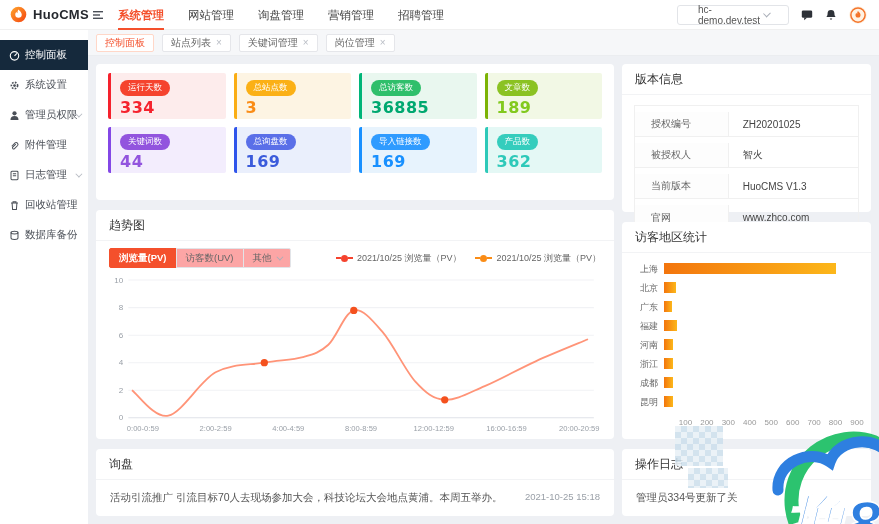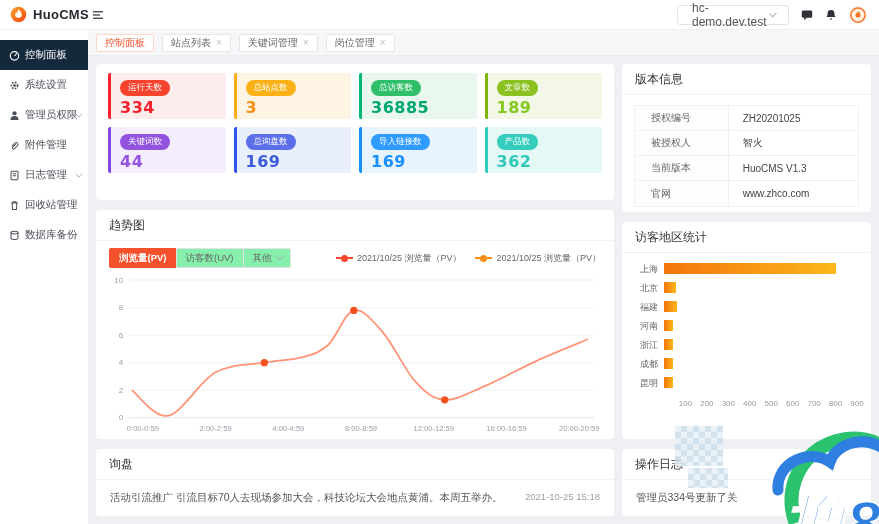--- a/index.html
+++ b/index.html
@@ -8,21 +8,21 @@
 
   
   .topbar { height:30px; background:#fff; border-bottom:1px solid #f0f0f0; display:flex; align-items:center; padding:0 12px 0 10px; position:relative; z-index:5; }
   .brand { display:flex; align-items:center; gap:6px; width:78px;justify-content:space-between; }
   .brand-name { font-size:13px; font-weight:bold; color:#25282e; letter-spacing:.3px; }
   .collapse-icon { margin:0 14px 0 4px; cursor:pointer; display:flex; }
   .topnav { display:flex; align-items:center; gap:24px; height:30px; }
   .nav-item { font-size:11.5px; color:#444; height:30px; line-height:30px; cursor:pointer; }
   .nav-item.active { color:#f4502c; border-bottom:2px solid #f4502c; font-weight:bold; }
   .top-right { margin-left:auto; display:flex; align-items:center; gap:12px; }
-  .site-select { border:1px solid #e2e4e8; border-radius:3px; height:20px; width:112px; font-size:12px; color:#555; display:flex; align-items:center; padding:0 14px; position:relative; cursor:pointer; }
+  .site-select { border:1px solid #e2e4e8; border-radius:3px; height:20px; width:112px; font-size:10px; color:#555; display:flex; align-items:center; padding:0 20px; position:relative; cursor:pointer; }
   .site-select .chev { margin-left:auto; }
   .chev { width:6px; height:6px; border-right:1.4px solid #a9aeb8; border-bottom:1.4px solid #a9aeb8; transform:rotate(45deg) translateY(-2px); display:inline-block; }
   .icon-btn { display:flex; cursor:pointer; }
   .avatar { width:18px; height:18px; border-radius:50%; overflow:hidden; cursor:pointer; display:flex; }
 
   
   .body-row { display:flex; height:494px; }
   .sidebar { width:88px; background:#fff; padding-top:10px; flex:none; }
   .side-item { height:30px; display:flex; align-items:center; gap:5px; padding:0 6px 0 9px; font-size:10.5px; color:#4a4f57; cursor:pointer; position:relative; }
   .side-item.active { background:#15293c; color:#fff; }
@@ -45,36 +45,36 @@
   .stats-panel { height:148px; }
   .stat-grid { display:grid; grid-template-columns:repeat(4,1fr); gap:8px; padding:9px 12px; }
   .stat-card { border-left:3px solid var(--bar,#ccc); background:var(--bg,#fafafa); border-radius:2px; padding:6px 9px 7px; height:46px; }
   .stat-badge { display:inline-block; background:var(--badge,#999); color:#fff; font-size:8.5px; padding:2px 8px; border-radius:999px; }
   .stat-value { color:var(--num,#333); font-size:16px; font-weight:bold; margin-top:2px; font-family:"DejaVu Sans",sans-serif; letter-spacing:.5px; }
 
   
   .trend-panel { height:230px; }
   .trend-controls { display:flex; align-items:center; padding:7px 13px 2px; }
   .seg-group { display:flex; }
-  .seg { height:20px; border:1px solid #e2e4e8; background:#86efac; color:#666; font-size:9.5px; display:flex; align-items:center; padding:0 9px; cursor:pointer; margin-left:-1px; gap:4px; }
+  .seg { height:20px; border:1px solid #e2e4e8; background:#fca5a5; color:#666; font-size:9.5px; display:flex; align-items:center; padding:0 9px; cursor:pointer; margin-left:-1px; gap:4px; }
   .seg:first-child { border-radius:2px 0 0 2px; margin-left:0; }
   .seg:last-child { border-radius:0 2px 2px 0; }
   .seg.active { background:#f4502c; border-color:#f4502c; color:#fff; font-weight:bold; }
   .seg .chev { width:5px; height:5px; }
   .legend { margin-left:auto; display:flex; gap:14px; }
   .legend-item { display:flex; align-items:center; gap:0; cursor:pointer; }
   .lg-line { width:5px; height:2px; background:#f4502c; }
   .lg-dot { width:7px; height:7px; border-radius:50%; background:#f4502c; }
   .lg-text { font-size:9px; color:#666; margin-left:4px; white-space:nowrap; }
   .trend-chart { padding:2px 8px 0; }
 
   
   .version-panel { height:148px; }
   .vtable { margin:10px 12px; border:1px solid #f0f0f0; }
-  .vrow { display:flex; border-bottom:1px solid #f0f0f0; height:25px; align-items:center; }
+  .vrow { display:flex; border-bottom:1px solid #f0f0f0; height:25px; align-items:center;margin-top:6px; }
   .vrow:last-child { border-bottom:none; }
   .vlabel { width:42%; padding-left:16px; font-size:10px; color:#666; border-right:1px solid #f0f0f0; height:100%; display:flex; align-items:center; background:#fdfdfd; }
   .vvalue { padding-left:14px; font-size:10px; color:#444; }
 
   
   .region-panel { height:230px; }
   .region-body { padding:10px 14px 0 10px; }
   .region-row { display:flex; align-items:flex-start; height:19px; }
   .region-label { width:26px; text-align:right; font-size:9px; color:#666; flex:none; margin-right:6px; white-space:nowrap; }
   .region-track { flex:1; height:11px; position:relative; }
@@ -118,20 +118,27 @@
   </div>
   <span class="collapse-icon">
     <svg width="12" height="12" viewBox="0 0 12 12">
         <g fill="#4a4f57">
           <rect x="1" y="2" width="10" height="1.4"></rect>
           <rect x="1" y="5.3" width="7" height="1.4"></rect>
           <rect x="1" y="8.6" width="10" height="1.4"></rect>
         </g>
       </svg>
   </span>
+  <div class="topnav">
+    <span class="nav-item active">系统管理</span>
+    <span class="nav-item">网站管理</span>
+    <span class="nav-item">询盘管理</span>
+    <span class="nav-item">营销管理</span>
+    <span class="nav-item">招聘管理</span>
+  </div>
   <div class="top-right">
     <div class="site-select">
       <span>hc-demo.dev.test</span>
       <span class="chev"></span>
     </div>
     <span class="icon-btn">
       <svg width="12" height="12" viewBox="0 0 12 12" fill="#2e3238">
           <rect x="0.8" y="1.4" width="10.4" height="7.4" rx="1.4"></rect>
           <path d="M3.2 8.6v2.6l3-2.6z"></path>
         </svg>
@@ -355,20 +362,26 @@
                   <div class="region-bar" style="width:88.88888888888889%;--g1:#f3750d;--g2:#fcb71a"></div>
                 </div>
               </div>
               <div class="region-row">
                 <span class="region-label">北京</span>
                 <div class="region-track">
                   <div class="region-bar" style="width:6.111111111111111%;--g1:#f3750d;--g2:#fcb71a"></div>
                 </div>
               </div>
               <div class="region-row">
+                <span class="region-label">广东</span>
+                <div class="region-track">
+                  <div class="region-bar" style="width:4.222222222222222%;--g1:#f3750d;--g2:#fcb71a"></div>
+                </div>
+              </div>
+              <div class="region-row">
                 <span class="region-label">福建</span>
                 <div class="region-track">
                   <div class="region-bar" style="width:6.666666666666667%;--g1:#f3750d;--g2:#fcb71a"></div>
                 </div>
               </div>
               <div class="region-row">
                 <span class="region-label">河南</span>
                 <div class="region-track">
                   <div class="region-bar" style="width:4.444444444444445%;--g1:#f3750d;--g2:#fcb71a"></div>
                 </div>

